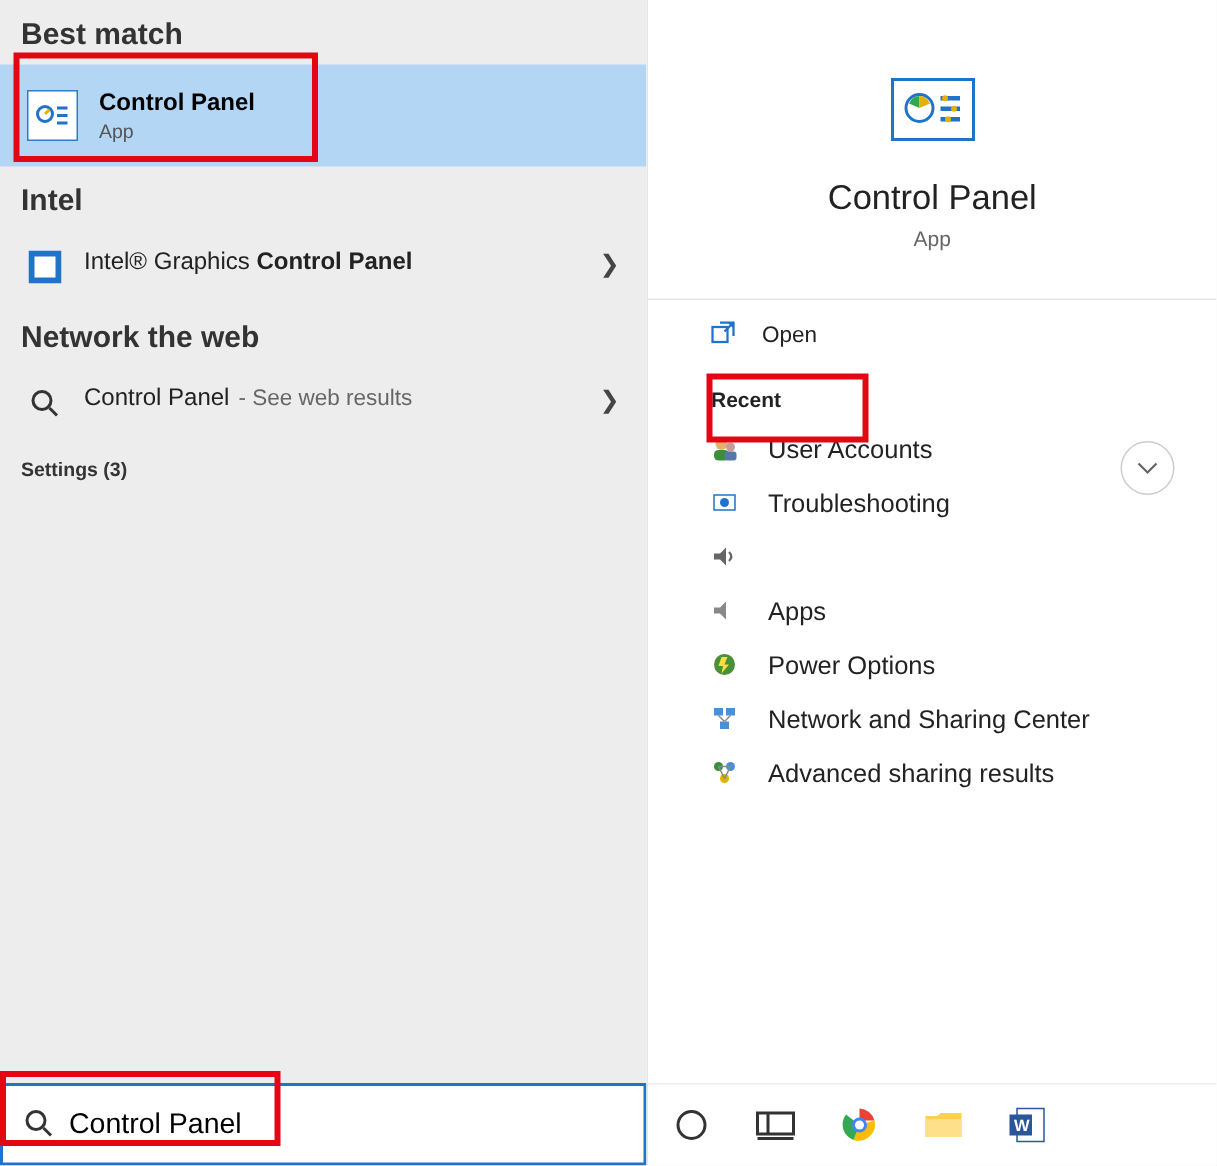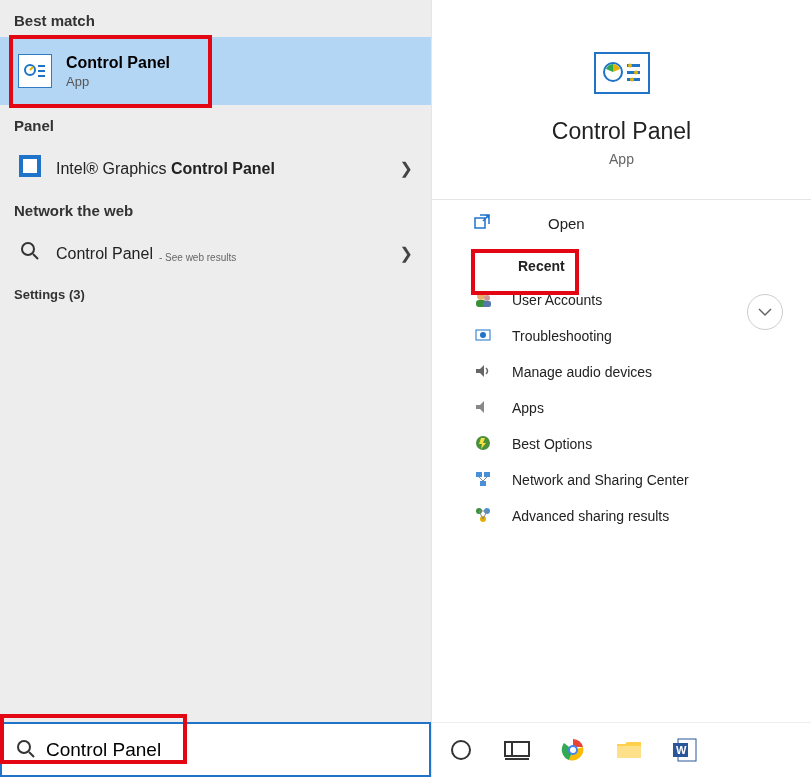--- a/index.html
+++ b/index.html
@@ -1,52 +1,52 @@
 <!DOCTYPE html>
 <html><head>
 <meta charset="utf-8">
 <style>
   * { box-sizing: border-box; margin: 0; padding: 0; font-family: "Segoe UI", Arial, sans-serif; }
   html, body { width: 811px; height: 777px; overflow: hidden; background: #fff; }
   .app { display: flex; width: 811px; height: 777px; }
   .left { width: 431px; background: #ededed; position: relative; }
   .right { flex: 1; background: #fff; position: relative; border-left: 1px solid #e5e5e5; }
 
-  .section-label { font-size: 15px; color: #333; padding: 12px 14px 8px 14px; font-weight: 600; }
+  .section-label { font-size: 20px; color: #333; padding: 12px 14px 8px 14px; font-weight: 600; }
 
   .best-match { display: flex; align-items: center; background: #b4d6f5; padding: 10px 14px 10px 18px; height: 68px; }
   .bm-icon { width: 34px; height: 34px; background: #fff; border: 1px solid #2e7cc7; display: flex; align-items: center; justify-content: center; margin-right: 14px; }
   .bm-text .title { font-size: 16px; font-weight: 600; color: #000; }
   .bm-text .sub { font-size: 13px; color: #555; margin-top: 2px; }
   .hl-red { position: absolute; border: 4px solid #e30613; pointer-events: none; }
   .hl1 { left: 9px; top: 35px; width: 203px; height: 73px; }
   .hl2 { left: 471px; top: 249px; width: 108px; height: 46px; }
   .hl3 { left: 0px; top: 714px; width: 187px; height: 50px; }
 
-  .row { display: flex; align-items: flex-end; padding: 12px 14px 12px 18px; font-size: 16px; color: #222; position: relative; cursor: default; }
+  .row { display: flex; align-items: flex-start; padding: 12px 14px 12px 18px; font-size: 16px; color: #222; position: relative; cursor: default; }
   .row .chev { position: absolute; right: 18px; color: #444; font-size: 16px; }
   .row .ricon { width: 24px; height: 24px; margin-right: 14px; display: flex; align-items: center; justify-content: center; }
-  .row .gplain { color: #666; font-size: 10px; margin-left: 6px; }
+  .row .gplain { color: #666; font-size: 15px; margin-left: 6px; }
 
   .settings { font-size: 13px; font-weight: 600; color: #333; padding: 12px 14px; }
 
   .searchbar { position: absolute; left: 0; bottom: 0; width: 431px; height: 55px; background: #fff; border: 2px solid #1f73c9; display: flex; align-items: center; padding-left: 14px; }
   .searchbar .sicon { width: 22px; height: 22px; margin-right: 8px; }
   .searchbar input { border: none; outline: none; font-size: 19px; width: 360px; }
 
   
   .big-icon { width: 56px; height: 42px; margin: 52px auto 0 auto; background: #fff; border: 2px solid #1f73c9; display: flex; align-items: center; justify-content: center; }
   .rtit { text-align: center; font-size: 23px; margin-top: 24px; color: #222; }
   .rsub { text-align: center; font-size: 14px; color: #666; margin-top: 6px; }
   .hr { border-top: 1px solid #e5e5e5; margin-top: 32px; }
-  .openrow { display: flex; align-items: center; padding: 14px 0 14px 42px; font-size: 15px; color: #222; gap: 40px; }
+  .openrow { display: flex; align-items: center; padding: 14px 0 14px 42px; font-size: 15px; color: #222; }
   .openrow .oicon { width: 18px; height: 18px; margin-right: 16px; }
   .expand { position: absolute; right: 28px; top: 294px; width: 36px; height: 36px; border: 1px solid #ccc; border-radius: 50%; display: flex; align-items: center; justify-content: center; color: #666; cursor: pointer; }
-  .recent-label { font-size: 14px; font-weight: 600; color: #222; padding: 12px 0 8px 42px; margin-left: 44px; }
-  .recent-item { display: flex; align-items: center; padding: 8px 0 8px 42px; font-size: 14px; color: #222; cursor: default; }
+  .recent-label { font-size: 14px; font-weight: 600; color: #222; padding: 12px 0 8px 42px; }
+  .recent-item { display: flex; align-items: center; padding: 8px 0 8px 42px; font-size: 17px; color: #222; cursor: default; }
   .recent-item .ri-icon { width: 20px; height: 20px; margin-right: 18px; }
 
   .taskbar { position: absolute; left: 0; bottom: 0; width: 100%; height: 55px; background: #fff; display: flex; align-items: center; padding-left: 12px; gap: 22px; border-top: 1px solid #eee; }
   .taskbar .titem { width: 34px; height: 34px; display: flex; align-items: center; justify-content: center; cursor: pointer; }
 
   
   svg { display: block; }
 </style>
 </head>
 <body>
@@ -65,21 +65,21 @@
             <rect x="15" y="8" width="7" height="2" fill="#1f73c9"></rect>
             <rect x="15" y="13" width="7" height="2" fill="#1f73c9"></rect>
           </svg>
       </div>
       <div class="bm-text">
         <div class="title">Control Panel</div>
         <div class="sub">App</div>
       </div>
     </div>
 
-    <div class="section-label">Panel</div>
+    <div class="section-label">Intel</div>
 
     <div class="row">
       <div class="ricon">
         <svg width="22" height="22">
             <rect width="22" height="22" fill="#1f73c9"></rect>
             <rect x="4" y="4" width="14" height="14" fill="#fff"></rect>
           </svg>
       </div>
       <span><span>Intel® Graphics </span><b>Control Panel</b></span>
       <span class="chev">❯</span>
@@ -172,38 +172,37 @@
         </div>
       <span>Troubleshooting</span>
     </div>
     <div class="recent-item">
       <div class="ri-icon">
           <svg width="18" height="18">
             <path d="M2 7 L6 7 L10 3 L10 15 L6 11 L2 11 Z" fill="#666"></path>
             <path d="M12 6 Q15 9 12 12" fill="none" stroke="#666" stroke-width="1.5"></path>
           </svg>
         </div>
-      <span>Manage audio devices</span>
     </div>
     <div class="recent-item">
       <div class="ri-icon">
           <svg width="18" height="18">
             <path d="M2 7 L6 7 L10 3 L10 15 L6 11 L2 11 Z" fill="#888"></path>
           </svg>
         </div>
       <span>Apps</span>
     </div>
     <div class="recent-item">
       <div class="ri-icon">
           <svg width="18" height="18">
             <circle cx="9" cy="9" r="7" fill="#4a8f3a"></circle>
             <path d="M7 4 L11 4 L9 9 L12 9 L7 15 L8 10 L5 10 Z" fill="#f5e042"></path>
           </svg>
         </div>
-      <span>Best Options</span>
+      <span>Power Options</span>
     </div>
     <div class="recent-item">
       <div class="ri-icon">
           <svg width="18" height="18">
             <rect x="2" y="2" width="6" height="5" fill="#4a90d9"></rect>
             <rect x="10" y="2" width="6" height="5" fill="#4a90d9"></rect>
             <rect x="6" y="11" width="6" height="5" fill="#4a90d9"></rect>
             <line x1="5" y1="7" x2="9" y2="11" stroke="#888"></line>
             <line x1="13" y1="7" x2="9" y2="11" stroke="#888"></line>
           </svg>

